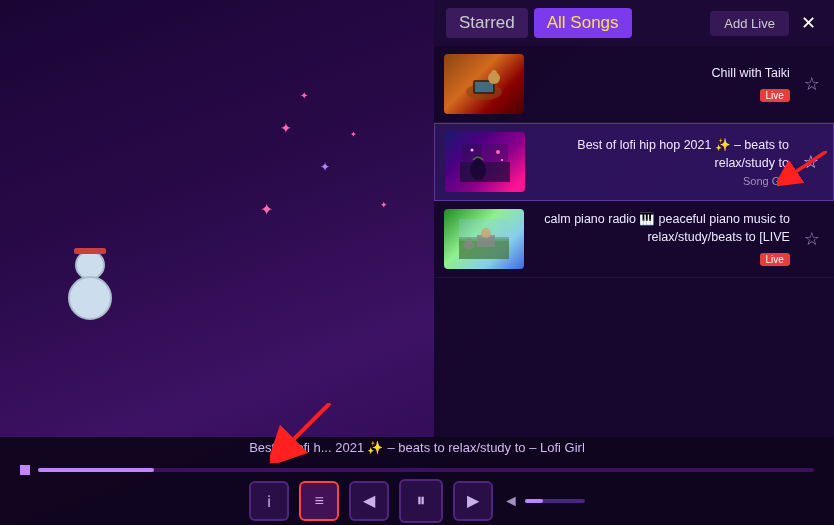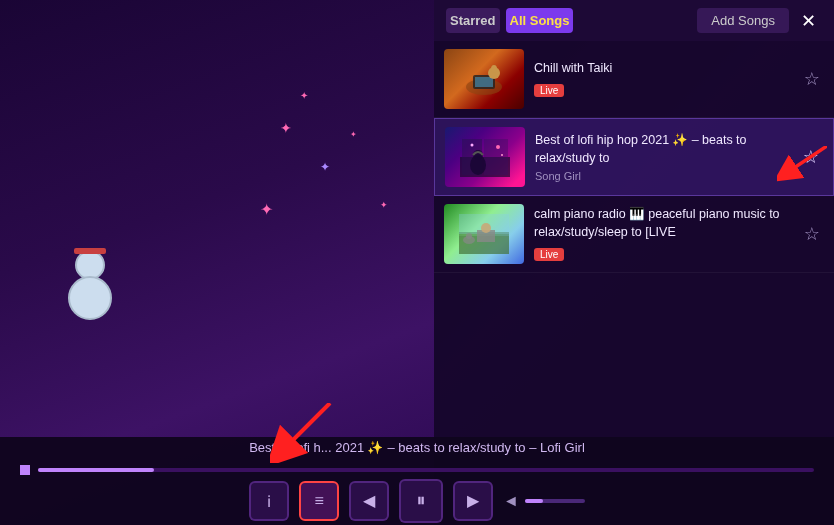--- a/index.html
+++ b/index.html
@@ -75,26 +75,26 @@
     
     .top-bar {
       display: flex;
       align-items: center;
       padding: 8px 12px;
       gap: 6px;
       background: rgba(30, 10, 55, 0.95);
     }
 
     .tab-btn {
-      padding: 5px 4px;
+      padding: 5px 13px;
       border-radius: 4px;
       border: none;
       cursor: pointer;
-      font-size: 13px;
-      font-weight: 700;
+      font-size: 17px;
+      font-weight: 400;
     }
     .tab-starred {
       background: rgba(80, 40, 120, 0.6);
       color: #ccc;
     }
     .tab-allsongs {
       background: #7c3aed;
       color: #fde047;
     }
 
@@ -163,20 +163,21 @@
       width: 100%;
       height: 100%;
       display: flex;
       align-items: center;
       justify-content: center;
     }
 
     .song-info {
       flex: 1;
       min-width: 0;
+      text-align: right;
     }
 
     .song-title {
       color: #f0e8ff;
       font-size: 12.5px;
       line-height: 1.4;
       margin-bottom: 3px;
       font-weight: 500;
     }
 
@@ -351,21 +352,21 @@
   <div class="snowman-head"></div>
   <div class="snowman-scarf"></div>
   <div class="snowman-body"></div>
 </div>
 
 <div class="right-panel">
 
   <div class="top-bar">
     <button class="tab-btn tab-starred">Starred</button>
     <button class="tab-btn tab-allsongs">All Songs</button>
-    <button class="add-song-btn">Add Songs</button>
+    <button class="add-song-btn">Add Live</button>
     <button class="close-btn">✕</button>
   </div>
 
   <div class="song-list">
 
     <div class="song-item">
       <div class="song-thumb thumb-1">
         <div class="thumb-inner">
 
           <svg width="50" height="40" viewBox="0 0 50 40">
@@ -439,21 +440,21 @@
 
             <rect x="18" y="16" width="18" height="12" fill="#888" opacity="0.8"></rect>
             <circle cx="27" cy="14" r="5" fill="#c8a878" opacity="0.9"></circle>
 
             <ellipse cx="10" cy="26" rx="6" ry="4" fill="#888" opacity="0.7"></ellipse>
             <circle cx="10" cy="22" r="3" fill="#888" opacity="0.7"></circle>
           </svg>
         </div>
       </div>
       <div class="song-info">
-        <div class="song-title">calm piano radio 🎹 peaceful piano music to relax/study/sleep to [LIVE</div>
+        <div class="song-title">calm piano radio 🎹 peaceful piano music to relax/study/beats to [LIVE</div>
         <span class="live-badge">Live</span>
       </div>
       <button class="star-btn">☆</button>
     </div>
 
   </div>
 </div>
 
 <div class="bottom-bar">
   <div class="now-playing-text">Best of lofi h... 2021 ✨ – beats to relax/study to – Lofi Girl</div>

